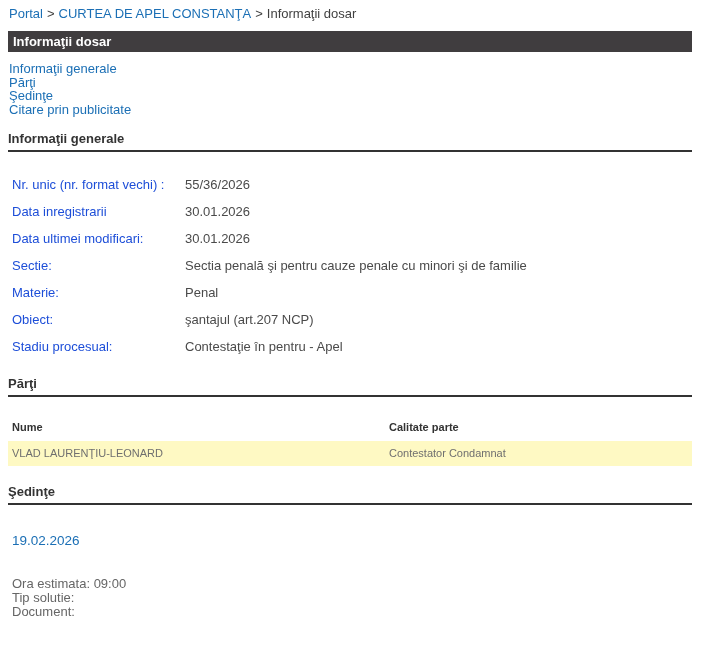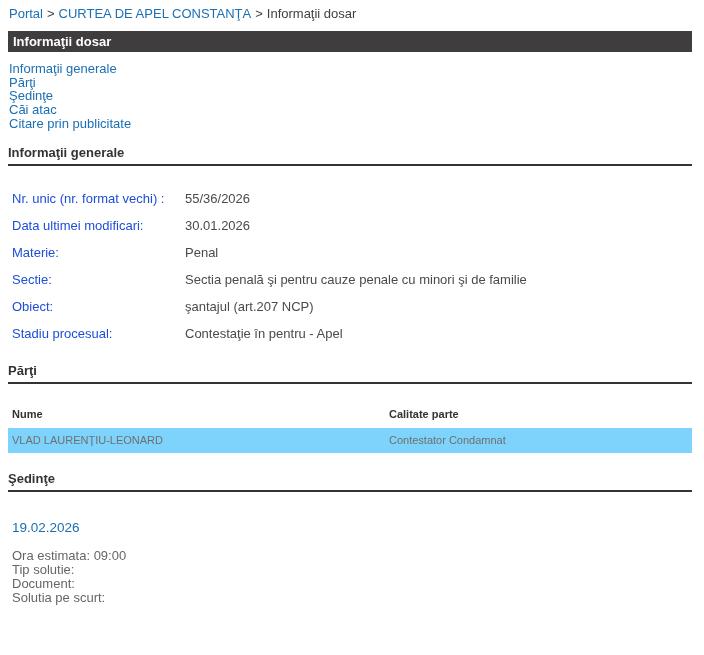--- a/index.html
+++ b/index.html
@@ -79,37 +79,37 @@
     font-size: 11px;
   }
   .parts-table th {
     text-align: left;
     font-weight: bold;
     color: #333333;
     padding: 0 0 8px 4px;
   }
   .parts-table th:first-child { width: 377px; }
   .parts-table td {
-    background: #7dd3fc;
+    background: #fef9c3;
     color: #6f6f6f;
     height: 25px;
     padding: 0 0 0 4px;
     margin-top: 32px;
   }
   
   .session { margin-top: 26px; padding-left: 4px; }
   .session-date {
     display: inline-block;
     color: #1b6fb5;
     text-decoration: none;
     font-size: 13.5px;
     line-height: 15px;
     cursor: pointer;
   }
-  .session-details { margin-top: 13px; }
+  .session-details { margin-top: 28px; }
   .session-details div {
     font-size: 13px;
     line-height: 14.3px;
     color: #666666;
   }
 </style>
 </head>
 <body>
 
 <div class="page">
@@ -119,38 +119,40 @@
   </div>
 
   <div class="title-bar">
     <span>Informaţii dosar</span>
   </div>
 
   <div class="nav-links">
     <a href="#">Informaţii generale</a>
     <a href="#">Părţi</a>
     <a href="#">Şedinţe</a>
-    <a href="#">Căi atac</a>
     <a href="#">Citare prin publicitate</a>
   </div>
 
   <div class="section-heading heading-general">Informaţii generale</div>
 
   <div class="fields">
     <div class="field-row">
       <span class="field-label">Nr. unic (nr. format vechi) :</span><span class="field-value">55/36/2026</span>
     </div>
     <div class="field-row">
+      <span class="field-label">Data inregistrarii</span><span class="field-value">30.01.2026</span>
+    </div>
+    <div class="field-row">
       <span class="field-label">Data ultimei modificari:</span><span class="field-value">30.01.2026</span>
     </div>
     <div class="field-row">
-      <span class="field-label">Materie:</span><span class="field-value">Penal</span>
+      <span class="field-label">Sectie:</span><span class="field-value">Sectia penală şi pentru cauze penale cu minori şi de familie</span>
     </div>
     <div class="field-row">
-      <span class="field-label">Sectie:</span><span class="field-value">Sectia penală şi pentru cauze penale cu minori şi de familie</span>
+      <span class="field-label">Materie:</span><span class="field-value">Penal</span>
     </div>
     <div class="field-row">
       <span class="field-label">Obiect:</span><span class="field-value">şantajul (art.207 NCP)</span>
     </div>
     <div class="field-row">
       <span class="field-label">Stadiu procesual:</span><span class="field-value">Contestaţie în pentru - Apel</span>
     </div>
   </div>
 
   <div class="section-heading heading-parts">Părţi</div>

